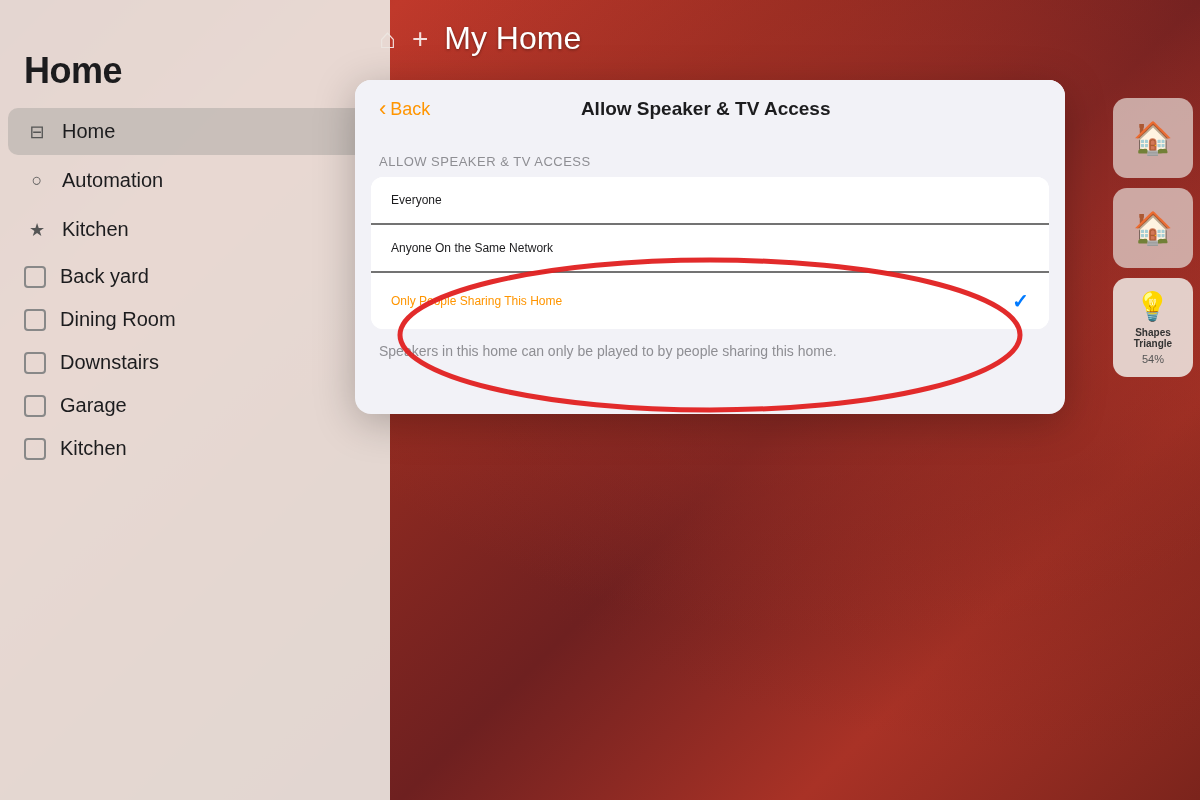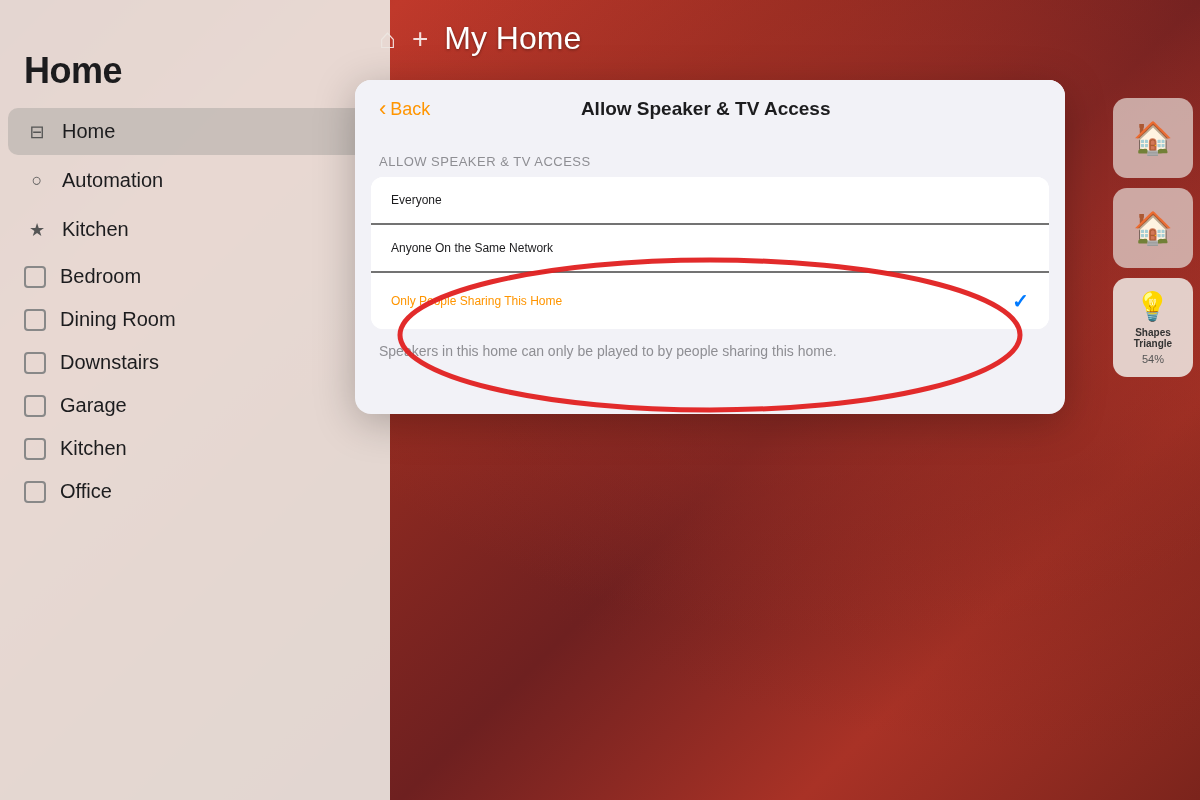--- a/index.html
+++ b/index.html
@@ -278,41 +278,37 @@
     <div class="sidebar-item">
       <span class="sidebar-item-icon">★</span>
       <span class="sidebar-item-label">Kitchen</span>
     </div>
   </div>
 
 
   <div class="sidebar-rooms">
     <div class="sidebar-room-item">
       <div class="sidebar-room-icon"></div>
-      <span class="sidebar-room-label">Bedroom</span>
+      <span class="sidebar-room-label">Back yard</span>
     </div>
     <div class="sidebar-room-item">
       <div class="sidebar-room-icon"></div>
       <span class="sidebar-room-label">Dining Room</span>
     </div>
     <div class="sidebar-room-item">
       <div class="sidebar-room-icon"></div>
       <span class="sidebar-room-label">Downstairs</span>
     </div>
     <div class="sidebar-room-item">
       <div class="sidebar-room-icon"></div>
       <span class="sidebar-room-label">Garage</span>
     </div>
     <div class="sidebar-room-item">
       <div class="sidebar-room-icon"></div>
       <span class="sidebar-room-label">Kitchen</span>
-    </div>
-    <div class="sidebar-room-item">
-      <div class="sidebar-room-icon"></div>
-      <span class="sidebar-room-label">Office</span>
     </div>
   </div>
 </div>
 
 <div class="right-area">
   <div class="right-header">
     <span class="home-icon-top">⌂</span>
     <span class="add-icon-top">+</span>
     <span class="my-home-title">My Home</span>
   </div>

